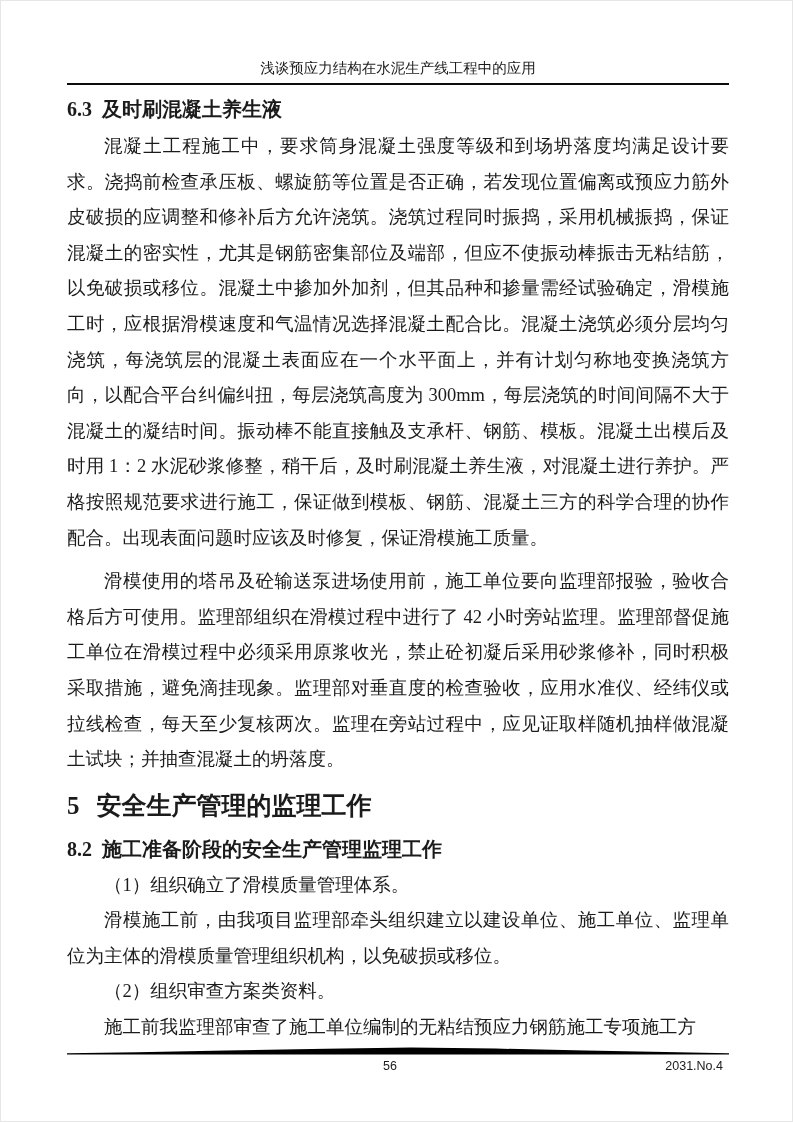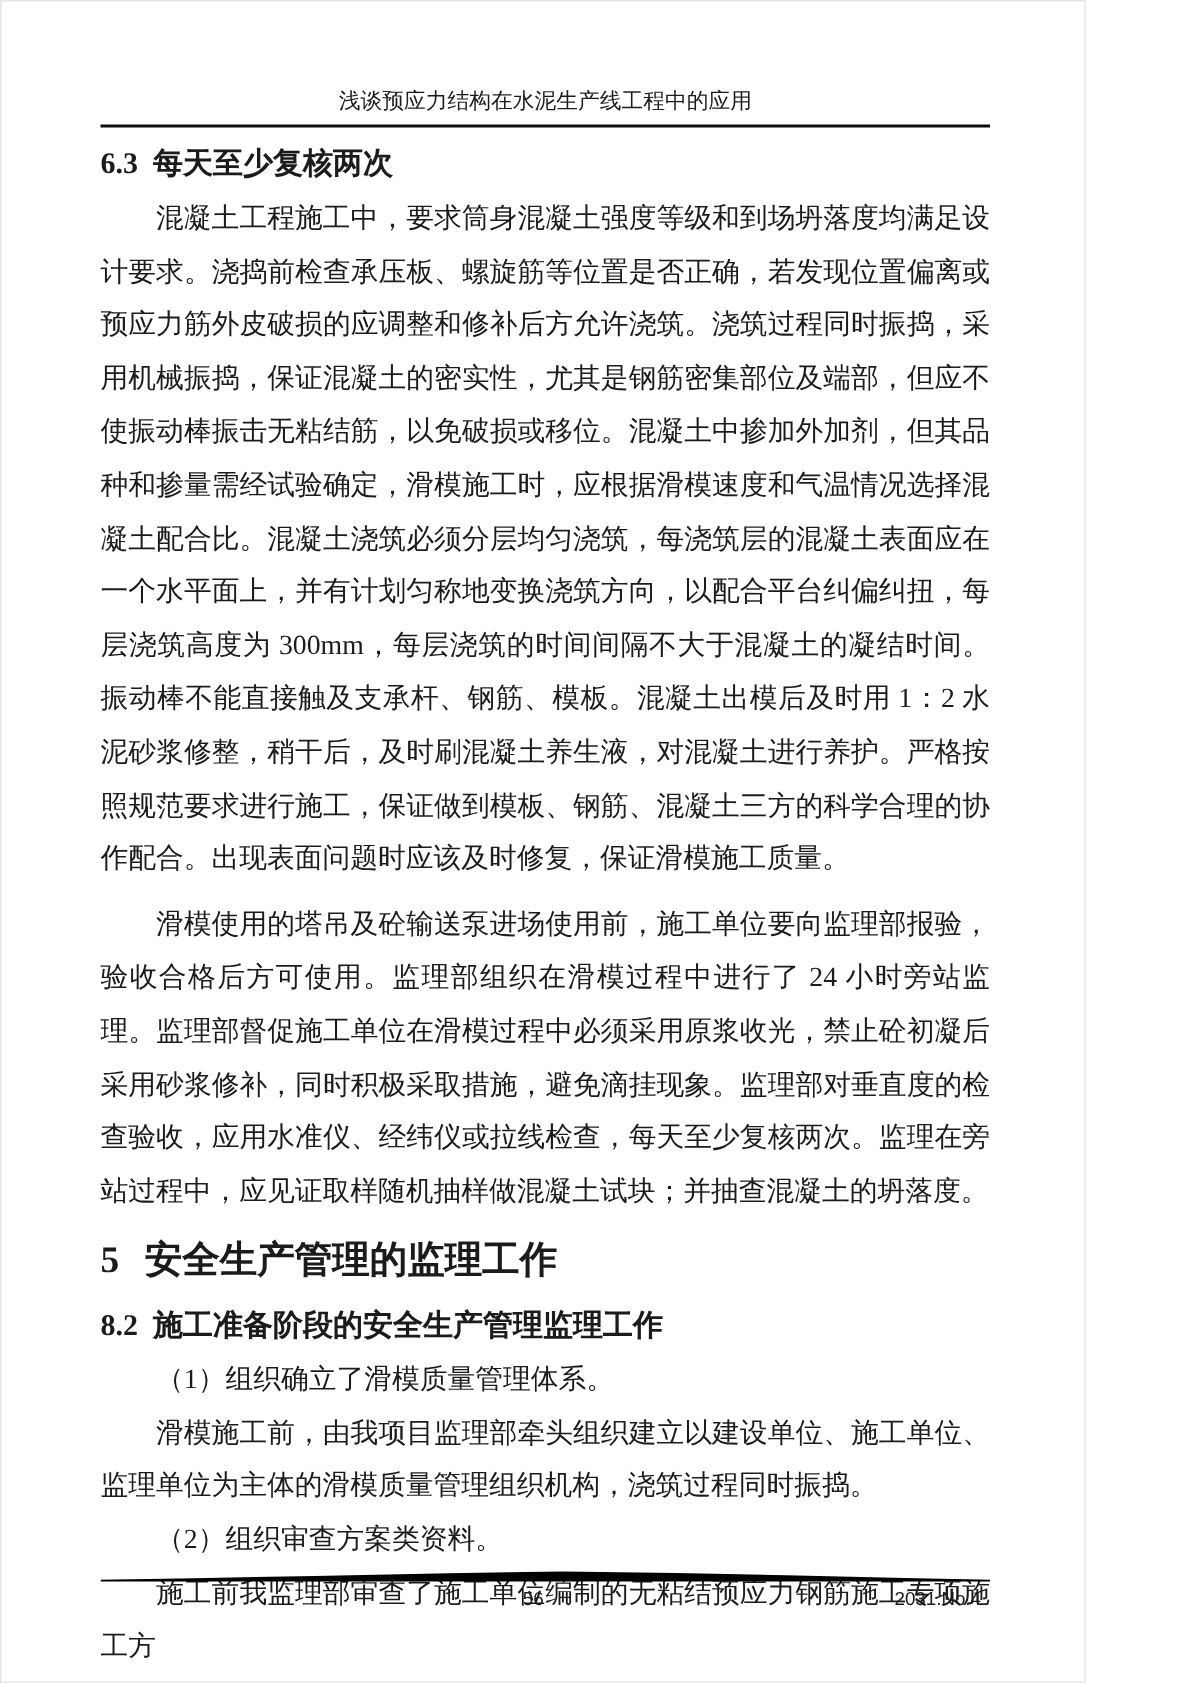--- a/index.html
+++ b/index.html
@@ -2,21 +2,21 @@
 <html><head>
 <meta charset="utf-8">
 <style>
   html, body {
     margin: 0;
     padding: 0;
     background: #ffffff;
   }
   .page {
     position: relative;
-    width: 724px;
+    width: 793px;
     height: 1122px;
     box-sizing: border-box;
     background: #ffffff;
     border: 1px solid #e6e6e6;
     overflow: hidden;
     font-family: "Liberation Serif", "DejaVu Serif", serif;
     color: #1b1b1b;
   }
   .page-inner {
     padding: 0 63px 0 66px;
@@ -110,32 +110,32 @@
 <div class="page">
   <div class="page-inner">
 
     <header class="page-header">
       <div class="running-title">浅谈预应力结构在水泥生产线工程中的应用</div>
       <div class="header-rule"></div>
     </header>
 
     <main>
 
-      <h2 class="heading-sub"><span class="h-num">6.3</span><span>每天至少复核两次</span></h2>
+      <h2 class="heading-sub"><span class="h-num">6.3</span><span>及时刷混凝土养生液</span></h2>
 
       <p class="para para-first">混凝土工程施工中，要求筒身混凝土强度等级和到场坍落度均满足设计要求。浇捣前检查承压板、螺旋筋等位置是否正确，若发现位置偏离或预应力筋外皮破损的应调整和修补后方允许浇筑。浇筑过程同时振捣，采用机械振捣，保证混凝土的密实性，尤其是钢筋密集部位及端部，但应不使振动棒振击无粘结筋，以免破损或移位。混凝土中掺加外加剂，但其品种和掺量需经试验确定，滑模施工时，应根据滑模速度和气温情况选择混凝土配合比。混凝土浇筑必须分层均匀浇筑，每浇筑层的混凝土表面应在一个水平面上，并有计划匀称地变换浇筑方向，以配合平台纠偏纠扭，每层浇筑高度为 300mm，每层浇筑的时间间隔不大于混凝土的凝结时间。振动棒不能直接触及支承杆、钢筋、模板。混凝土出模后及时用 1：2 水泥砂浆修整，稍干后，及时刷混凝土养生液，对混凝土进行养护。严格按照规范要求进行施工，保证做到模板、钢筋、混凝土三方的科学合理的协作配合。出现表面问题时应该及时修复，保证滑模施工质量。</p>
 
-      <p class="para para-gap">滑模使用的塔吊及砼输送泵进场使用前，施工单位要向监理部报验，验收合格后方可使用。监理部组织在滑模过程中进行了 24 小时旁站监理。监理部督促施工单位在滑模过程中必须采用原浆收光，禁止砼初凝后采用砂浆修补，同时积极采取措施，避免滴挂现象。监理部对垂直度的检查验收，应用水准仪、经纬仪或拉线检查，每天至少复核两次。监理在旁站过程中，应见证取样随机抽样做混凝土试块；并抽查混凝土的坍落度。</p>
+      <p class="para para-gap">滑模使用的塔吊及砼输送泵进场使用前，施工单位要向监理部报验，验收合格后方可使用。监理部组织在滑模过程中进行了 42 小时旁站监理。监理部督促施工单位在滑模过程中必须采用原浆收光，禁止砼初凝后采用砂浆修补，同时积极采取措施，避免滴挂现象。监理部对垂直度的检查验收，应用水准仪、经纬仪或拉线检查，每天至少复核两次。监理在旁站过程中，应见证取样随机抽样做混凝土试块；并抽查混凝土的坍落度。</p>
 
       <h1 class="heading-main"><span class="h-num h-num-wide">5</span><span>安全生产管理的监理工作</span></h1>
 
       <h2 class="heading-sub heading-sub-51"><span class="h-num">8.2</span><span>施工准备阶段的安全生产管理监理工作</span></h2>
 
       <p class="para para-after-heading">（1）组织确立了滑模质量管理体系。</p>
-      <p class="para">滑模施工前，由我项目监理部牵头组织建立以建设单位、施工单位、监理单位为主体的滑模质量管理组织机构，浇筑过程同时振捣。</p>
+      <p class="para">滑模施工前，由我项目监理部牵头组织建立以建设单位、施工单位、监理单位为主体的滑模质量管理组织机构，以免破损或移位。</p>
       <p class="para">（2）组织审查方案类资料。</p>
       <p class="para">施工前我监理部审查了施工单位编制的无粘结预应力钢筋施工专项施工方</p>
 
     </main>
   </div>
 
   <footer class="page-footer">
     <svg class="taper-bar" viewBox="0 0 664 8" preserveAspectRatio="none" xmlns="http://www.w3.org/2000/svg">
       <polygon points="0,6.2 70,5.2 160,3.6 260,1.8 345,0.6 430,1.6 520,3.4 600,5.0 664,6.2 664,7.4 0,7.4" fill="#000000"></polygon>
     </svg>

